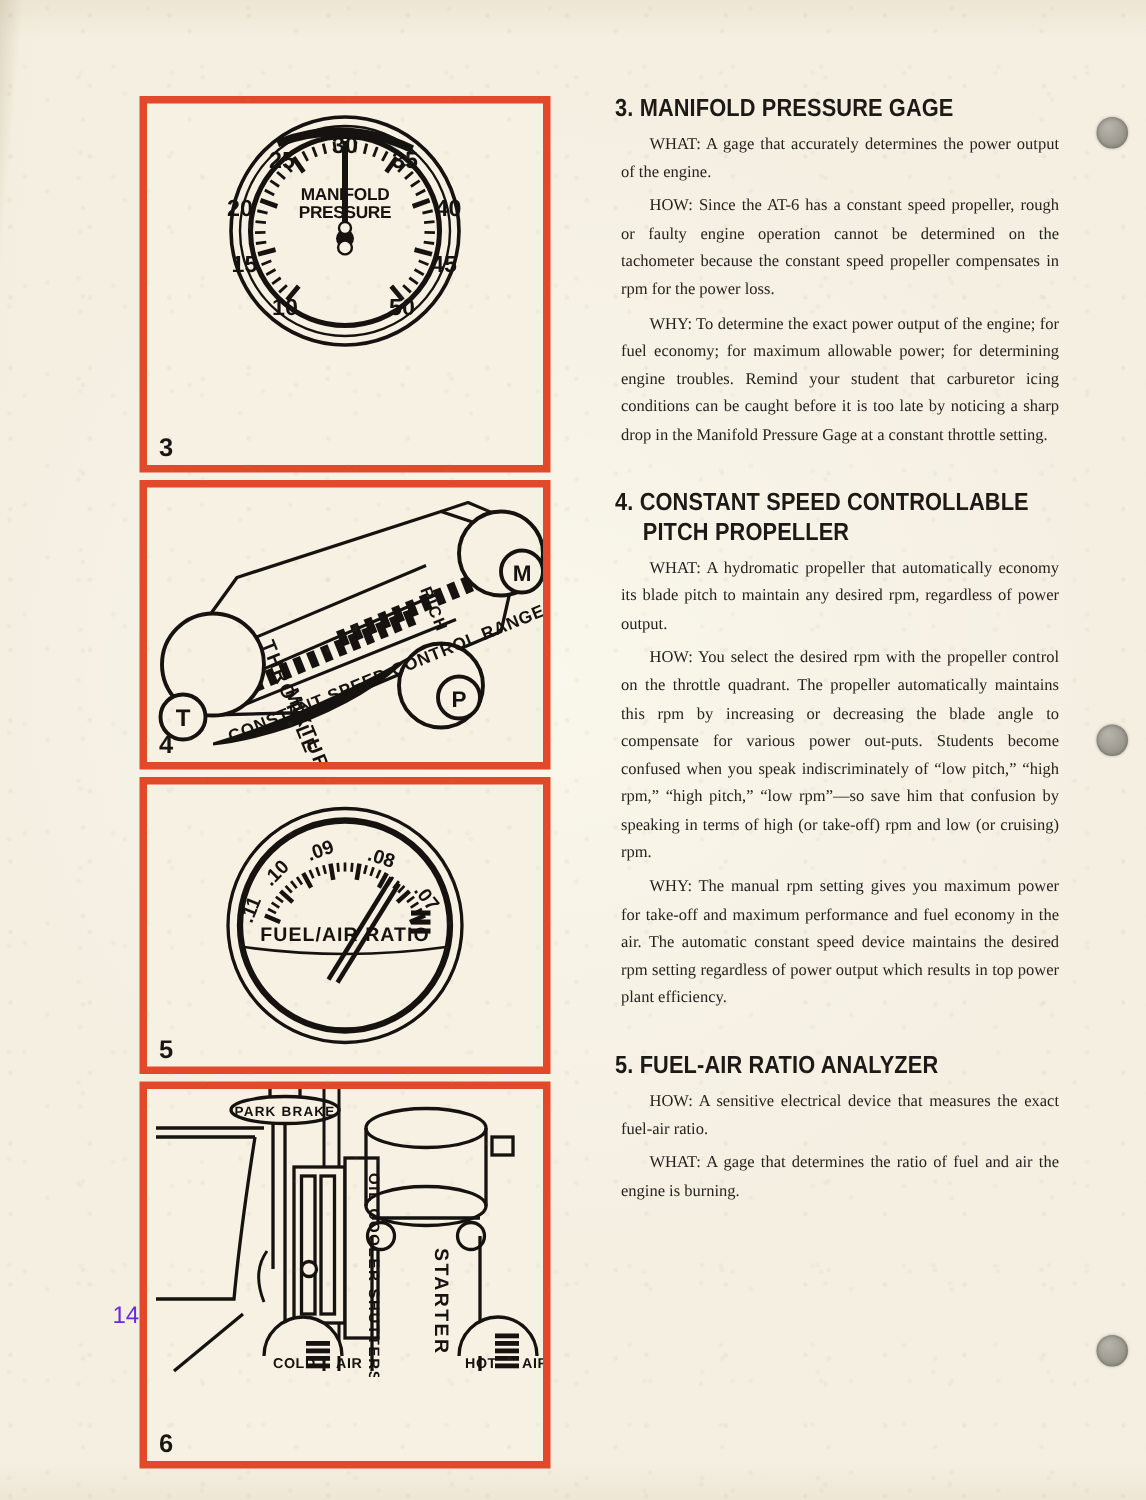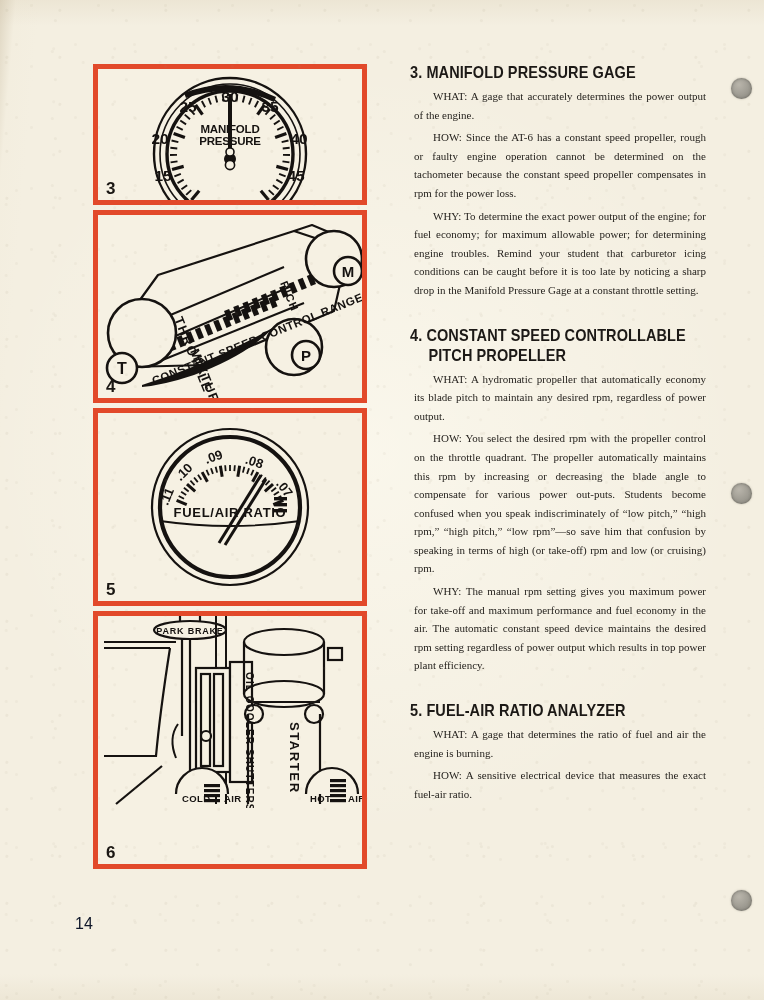--- a/index.html
+++ b/index.html
@@ -115,44 +115,44 @@
     text-indent: 19px;
     hyphens: auto;
     -webkit-hyphens: auto;
     color: #26231f;
   }
   p.body + p.body { margin-top: 0; }
 
   #page-number {
     position: absolute;
     left: 75px;
-    top: 915px;
+    top: 869px;
     font-family: "Liberation Sans", sans-serif;
     font-size: 16px;
-    color: #0f172a;
+    color: #6d28d9;
   }
 
   
   .ink { stroke: #151210; fill: none; }
   .inkfill { fill: #151210; }
   .lbl {
     font-family: "Liberation Sans", sans-serif;
     font-weight: bold;
     fill: #151210;
   }
 </style>
 </head>
 <body>
 
 <div id="page">
   <div id="page-tint"></div>
 
   <div id="plates">
 
-    <div class="plate" style="height:141px;text-decoration:underline;">
+    <div class="plate" style="height:251px;text-decoration:underline;">
       <svg width="264" height="183" viewBox="0 0 264 183">
         <g class="ink" stroke-width="2.4">
           <circle cx="132" cy="85" r="76"></circle>
           <circle cx="132" cy="85" r="70" stroke-width="1.6"></circle>
           <circle cx="132" cy="85" r="63" stroke-width="3.4"></circle>
         </g>
         <g class="inkfill">
           <g id="mp-ticks">
               <line x1="93.43" y1="130.96" x2="101.15" y2="121.77" stroke="#151210" stroke-width="3.2"></line>
               <line x1="88.12" y1="125.92" x2="93.24" y2="121.15" stroke="#151210" stroke-width="1.9"></line>
@@ -429,22 +429,22 @@
     <p class="body">WHAT: A hydromatic propeller that automatically economy its blade pitch to maintain any desired rpm, regardless of power output.</p>
     <p class="body">HOW: You select the desired rpm with the propeller control on the throttle quadrant. The propeller automatically maintains this rpm by increasing or decreasing the blade angle to compensate for various power out-puts. Students become confused when you speak indiscriminately of “low pitch,” “high rpm,” “high pitch,” “low rpm”—so save him that confusion by speaking in terms of high (or take-off) rpm and low (or cruising) rpm.</p>
     <p class="body">WHY: The manual rpm setting gives you maximum power for take-off and maximum performance and fuel economy in the air. The automatic constant speed device maintains the desired rpm setting regardless of power output which results in top power plant efficiency.</p>
 
     <div class="sec-gap"></div>
 
     <h2 class="sec">
       <span>5.</span>
       <span>FUEL-AIR RATIO ANALYZER</span>
     </h2>
+    <p class="body">HOW: A sensitive electrical device that measures the exact fuel-air ratio.</p>
     <p class="body">WHAT: A gage that determines the ratio of fuel and air the engine is burning.</p>
-    <p class="body">HOW: A sensitive electrical device that measures the exact fuel-air ratio.</p>
   </div>
 
   <div id="page-number">14</div>
 
   <div class="punch" style="left:731px; top:78px;"></div>
   <div class="punch" style="left:731px; top:483px;"></div>
   <div class="punch" style="left:731px; top:890px;"></div>
 
   <div id="grain"></div>
 </div>

